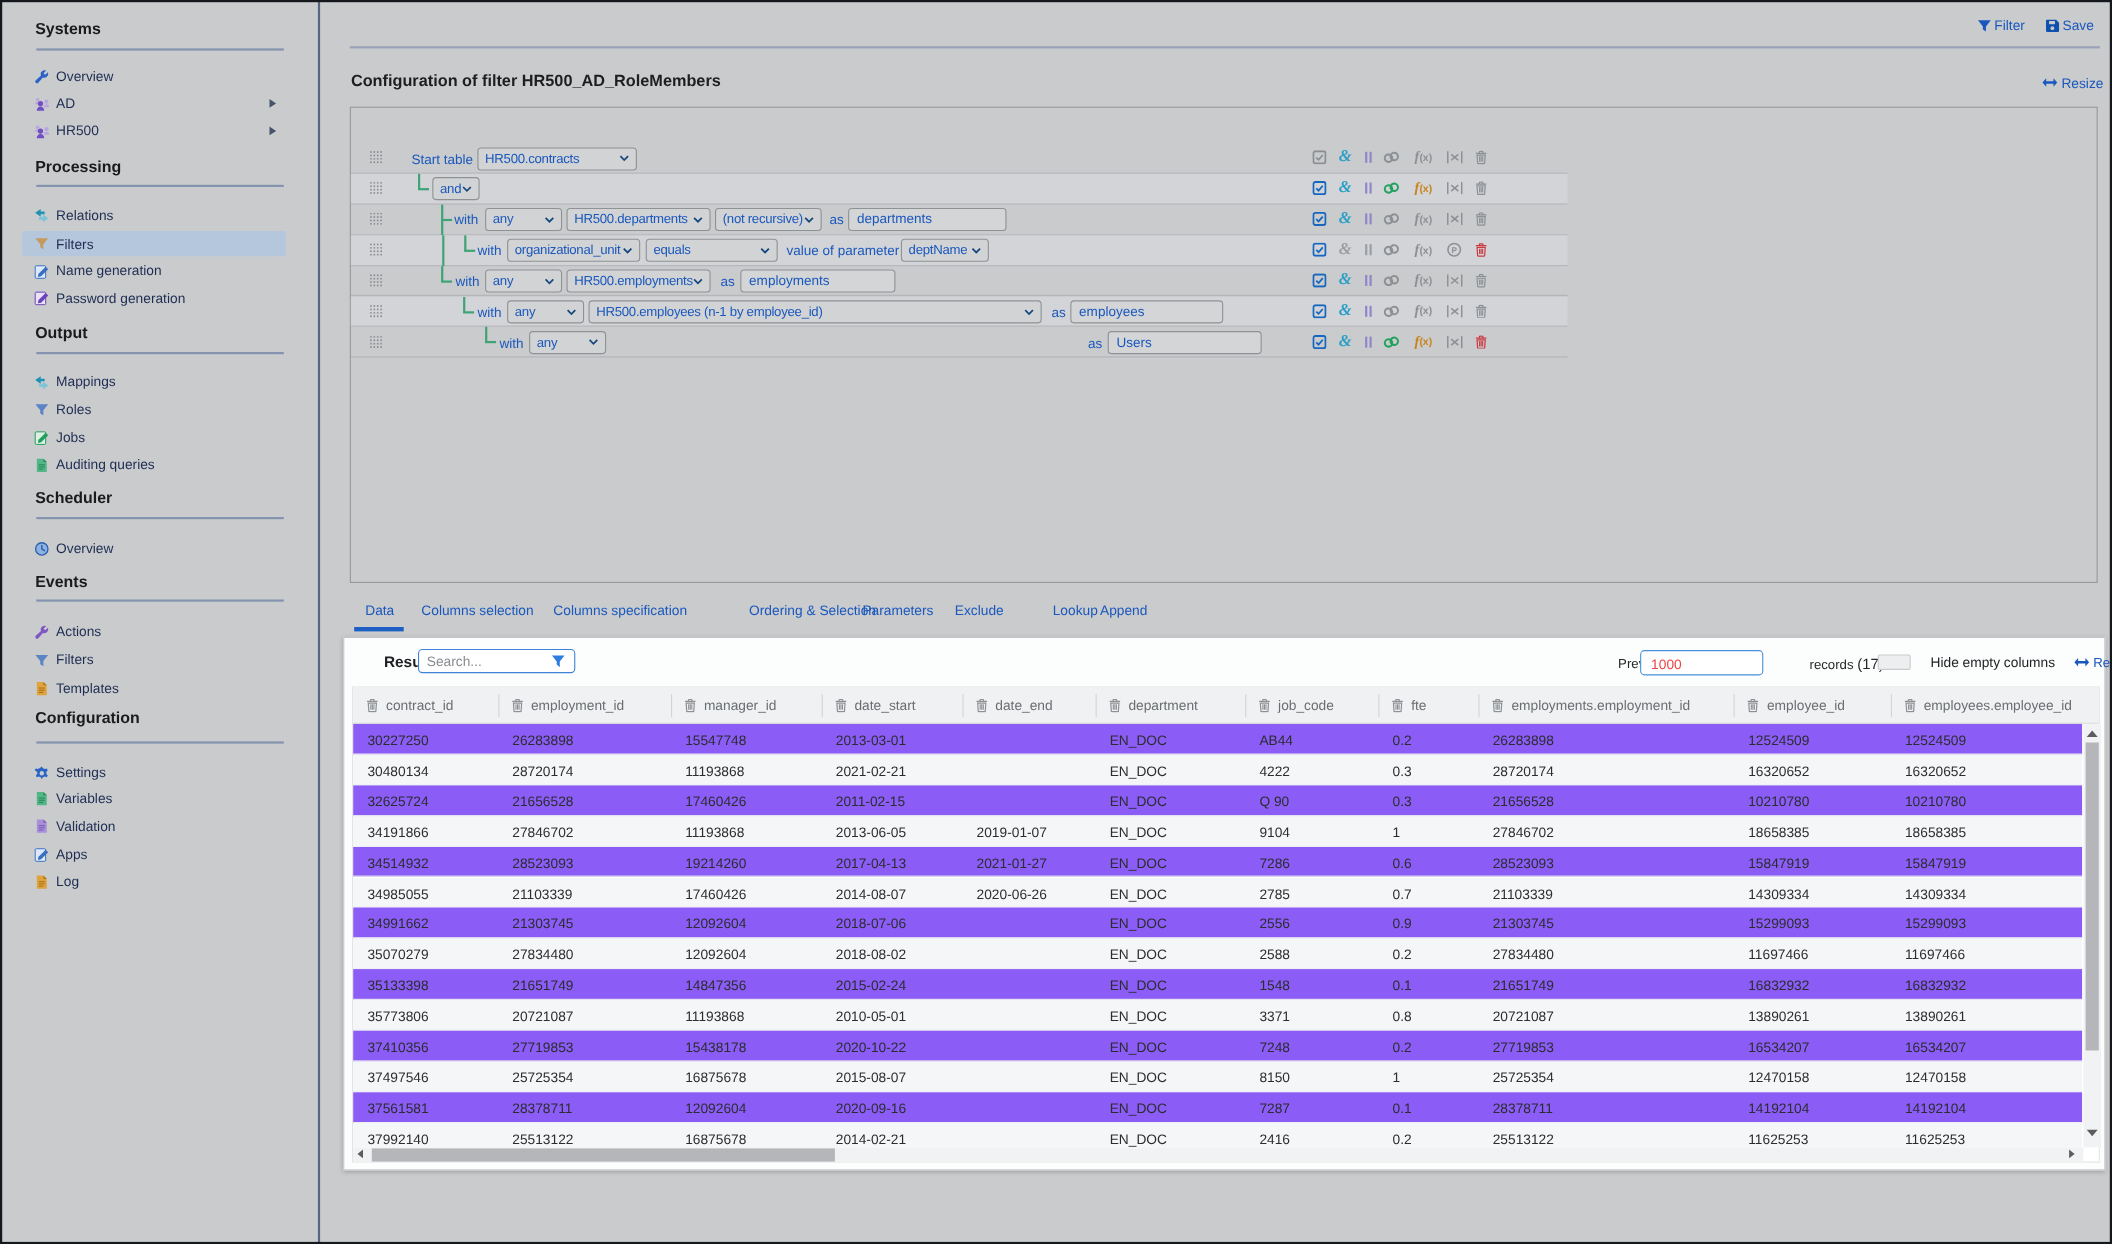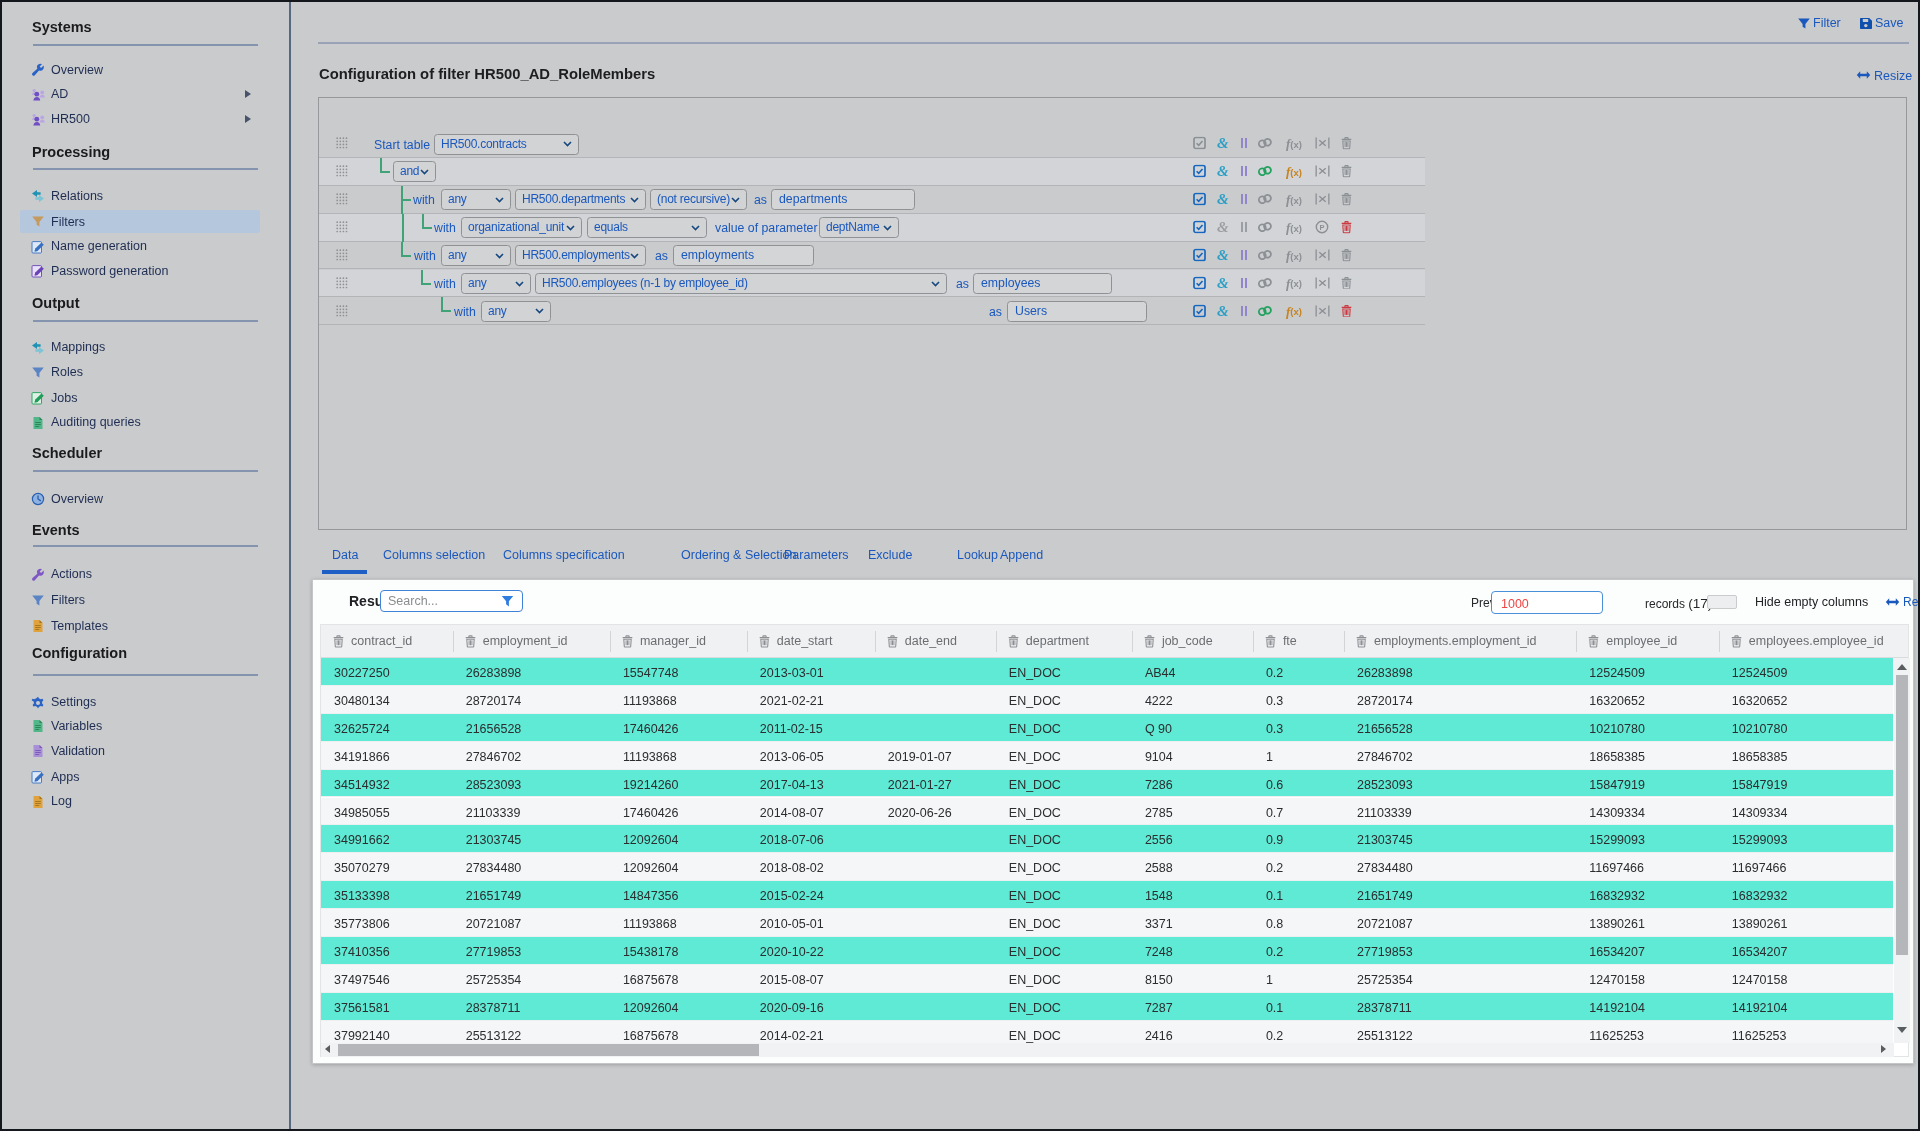--- a/index.html
+++ b/index.html
@@ -30,21 +30,21 @@
 .tab{position:absolute;top:548px;font-size:12.5px;color:#1b58bd;white-space:nowrap;}
 #rpanel{position:absolute;left:312px;top:579px;width:1602px;height:485px;background:#fcfdfd;border:1px solid #c3c5c7;box-shadow:0 1px 4px rgba(0,0,0,0.22);}
 .rp{position:absolute;padding-left:28px;}
 #rtable{position:absolute;left:7px;top:44px;width:1589px;height:433px;border:1px solid #e2e4e6;background:#fff;}
 #rthead{position:absolute;left:0;top:0;width:1587px;height:33px;background:#f0f1f3;border-bottom:1px solid #d9dbdd;}
 .hcell{position:absolute;top:0;height:33px;}
 .hcell .tr-ic{position:absolute;left:12px;top:10px;line-height:0;}
 .hcell .lb{position:absolute;left:30px;top:9px;font-size:12.5px;color:#6b6e71;white-space:nowrap;}
 .hcell .csep{position:absolute;left:0;top:6px;width:1px;height:21px;background:#d2d4d6;}
 #rtbody{position:absolute;left:0;top:33px;width:1572px;height:385px;overflow:hidden;}
-.tr{position:absolute;left:0;width:1572px;height:27.9px;border-bottom:1px solid #edeff1;background:#5eead4;}
+.tr{position:absolute;left:0;width:1572px;height:27.9px;border-bottom:1px solid #edeff1;background:#8b5cf6;}
 .tr.ev{background:#f5f6f8;}
 .tr span{position:absolute;top:8px;font-size:12.5px;color:#2b2d2f;white-space:nowrap;}
 .sbar{position:absolute;background:#f1f2f3;}
 .sthumb{position:absolute;background:#b4b6b9;}
 .sarrow{position:absolute;width:0;height:0;}
 </style></head><body>
 <div id="page">
 <div id="sidebar">
       <div class="sbhead" style="top:19px;">Systems</div>
       <div class="sbline" style="top:44px;"></div>

